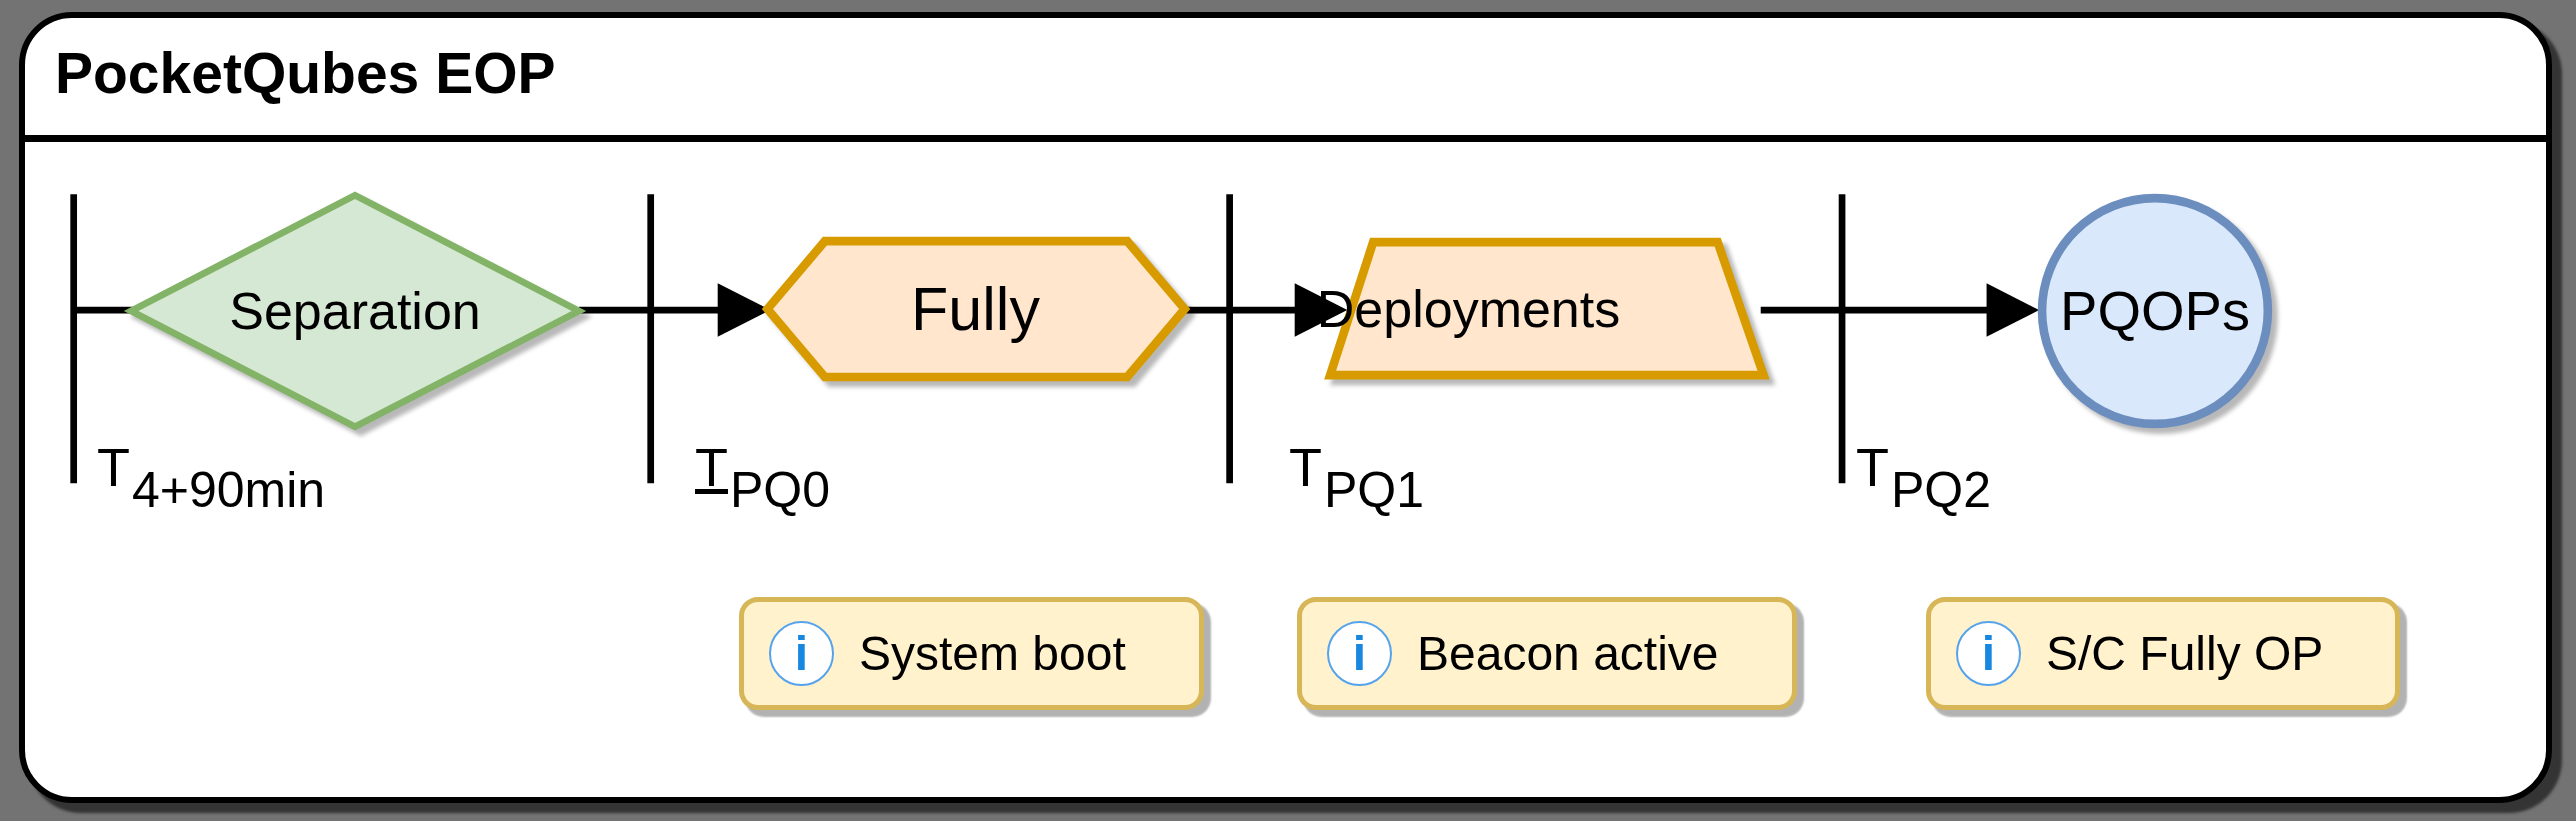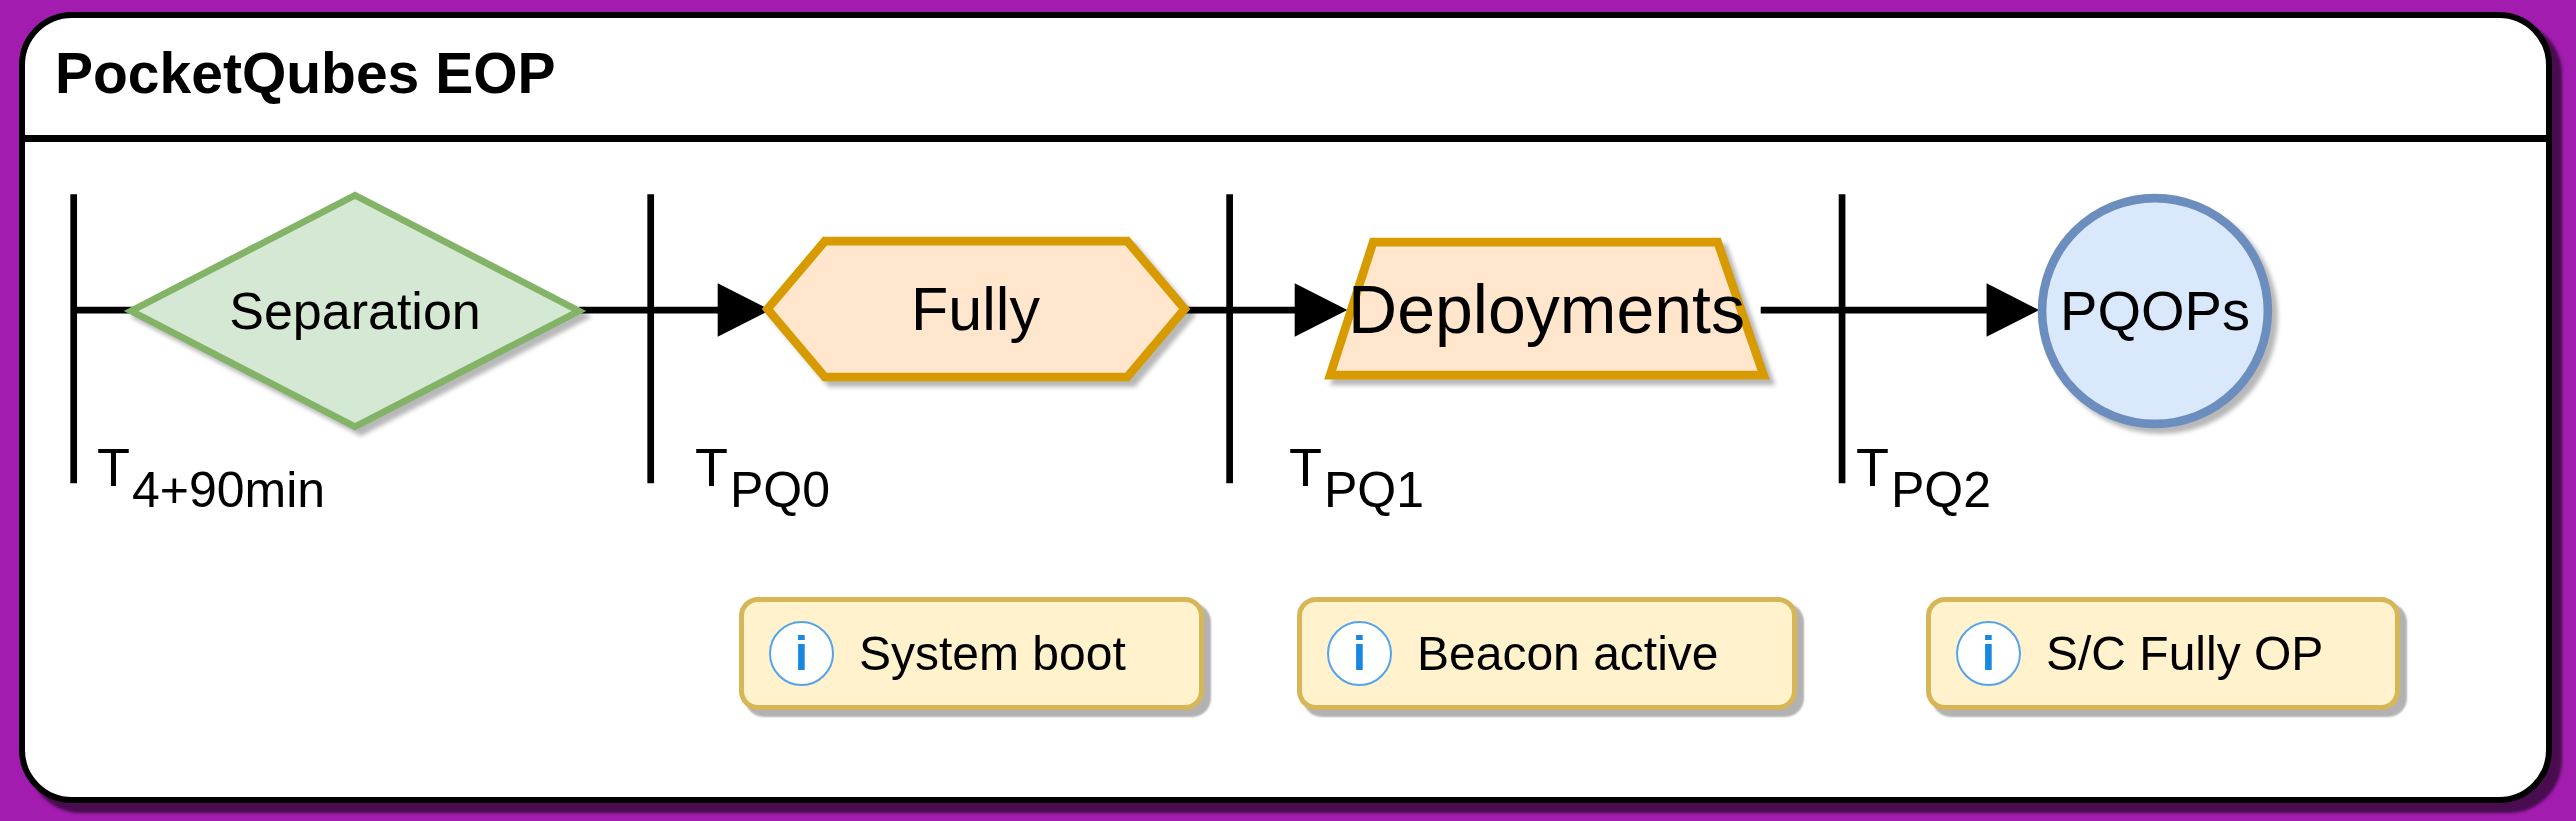--- a/index.html
+++ b/index.html
@@ -1,20 +1,20 @@
 <!DOCTYPE html>
 <html><head>
 <meta charset="utf-8">
 <style>
   html, body { margin: 0; padding: 0; background: #ffffff; }
   #stage {
     position: relative;
     width: 2576px;
     height: 822px;
-    background: #a21caf;
+    background: #737373;
     font-family: "Liberation Sans", sans-serif;
     overflow: hidden;
   }
 
   
   .frame {
     position: absolute;
     left: 19px; top: 12.4px;
     width: 2533px; height: 791px;
     box-sizing: border-box;
@@ -50,40 +50,40 @@
 
   
   .node-label {
     position: absolute;
     display: flex; align-items: center; justify-content: center;
     text-align: center;
     color: #000;
   }
   .lbl-separation  { left: 131px; top: 195px; width: 448px; height: 232px; font-size: 52px; }
   .lbl-boot        { left: 767px; top: 241px; width: 417px; height: 136px; font-size: 61px; }
-  .lbl-deployments { left: 1330px; top: 242px; width: 433px; height: 133px; font-size: 68px; }
+  .lbl-deployments { left: 1252px; top: 242px; width: 433px; height: 133px; font-size: 52px; }
   .lbl-pqops      { left: 2042px; top: 198px; width: 226px; height: 226px; font-size: 56px;
                     line-height: 1.15; flex-direction: row; }
 
   
   .milestone-label {
     position: absolute;
     top: 440px;
     font-size: 54px; color: #000;
     white-space: nowrap;
     line-height: 1;
   }
   .milestone-label .sub {
     font-size: 50px;
     position: relative;
     top: 21px;
     margin-left: 1.9px;
   }
   .ml-0 { left: 97px; }
-  .ml-1 { left: 695px; }
+  .ml-1 { left: 695px; text-decoration: underline; }
   .ml-2 { left: 1245px; margin-left: 44px; }
   .ml-3 { left: 1856px; }
 
   
   .note {
     position: absolute;
     top: 597px;
     height: 113px;
     box-sizing: border-box;
     background: #fff2cc;

